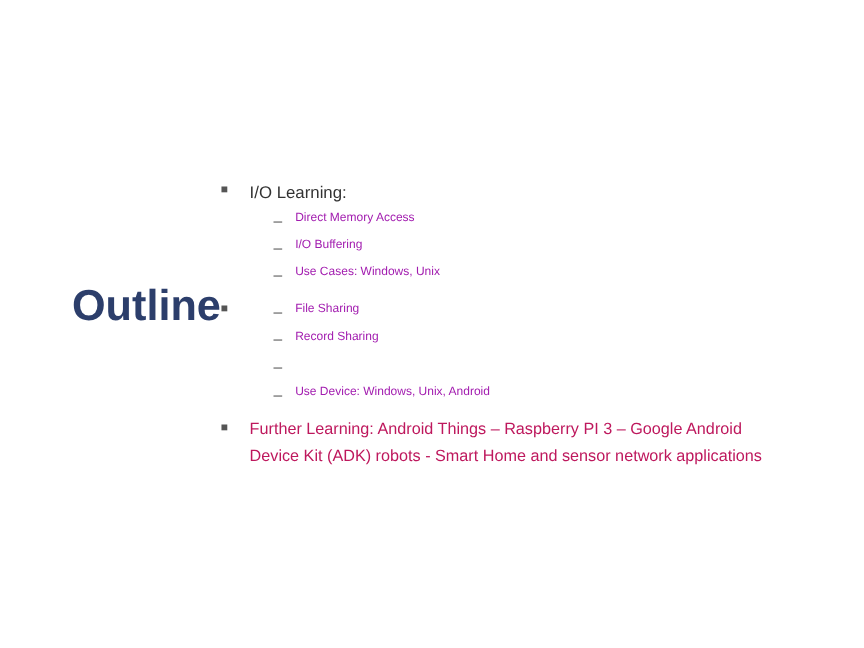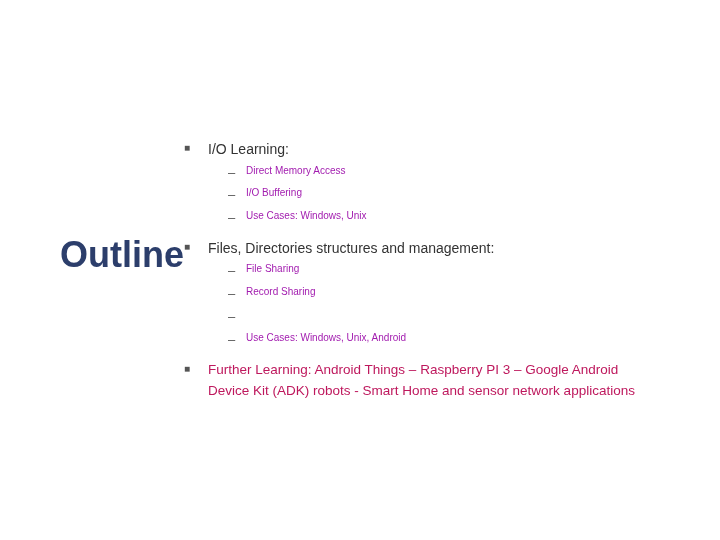--- a/index.html
+++ b/index.html
@@ -117,36 +117,35 @@
             <span class="dash">–</span>
             <span class="sub-text">Use Cases: Windows, Unix</span>
           </div>
         </div>
       </div>
     </div>
 
     <div class="bullet-section">
       <span class="bullet-icon">■</span>
       <div class="bullet-text">
-        <span>Files, Directories structures and management:</span>
         <div class="sub-list">
           <div class="sub-item">
             <span class="dash">–</span>
             <span class="sub-text">File Sharing</span>
           </div>
           <div class="sub-item">
             <span class="dash">–</span>
             <span class="sub-text">Record Sharing</span>
           </div>
           <div class="sub-item">
             <span class="dash">–</span>
           </div>
           <div class="sub-item">
             <span class="dash">–</span>
-            <span class="sub-text">Use Cases: Windows, Unix, Android</span>
+            <span class="sub-text">Use Device: Windows, Unix, Android</span>
           </div>
         </div>
       </div>
     </div>
 
     <div class="further-section">
       <span class="bullet-icon">■</span>
       <span class="further-text">Further Learning: Android Things – Raspberry PI 3 – Google Android Device Kit (ADK) robots  - Smart Home and sensor network applications</span>
     </div>
 

